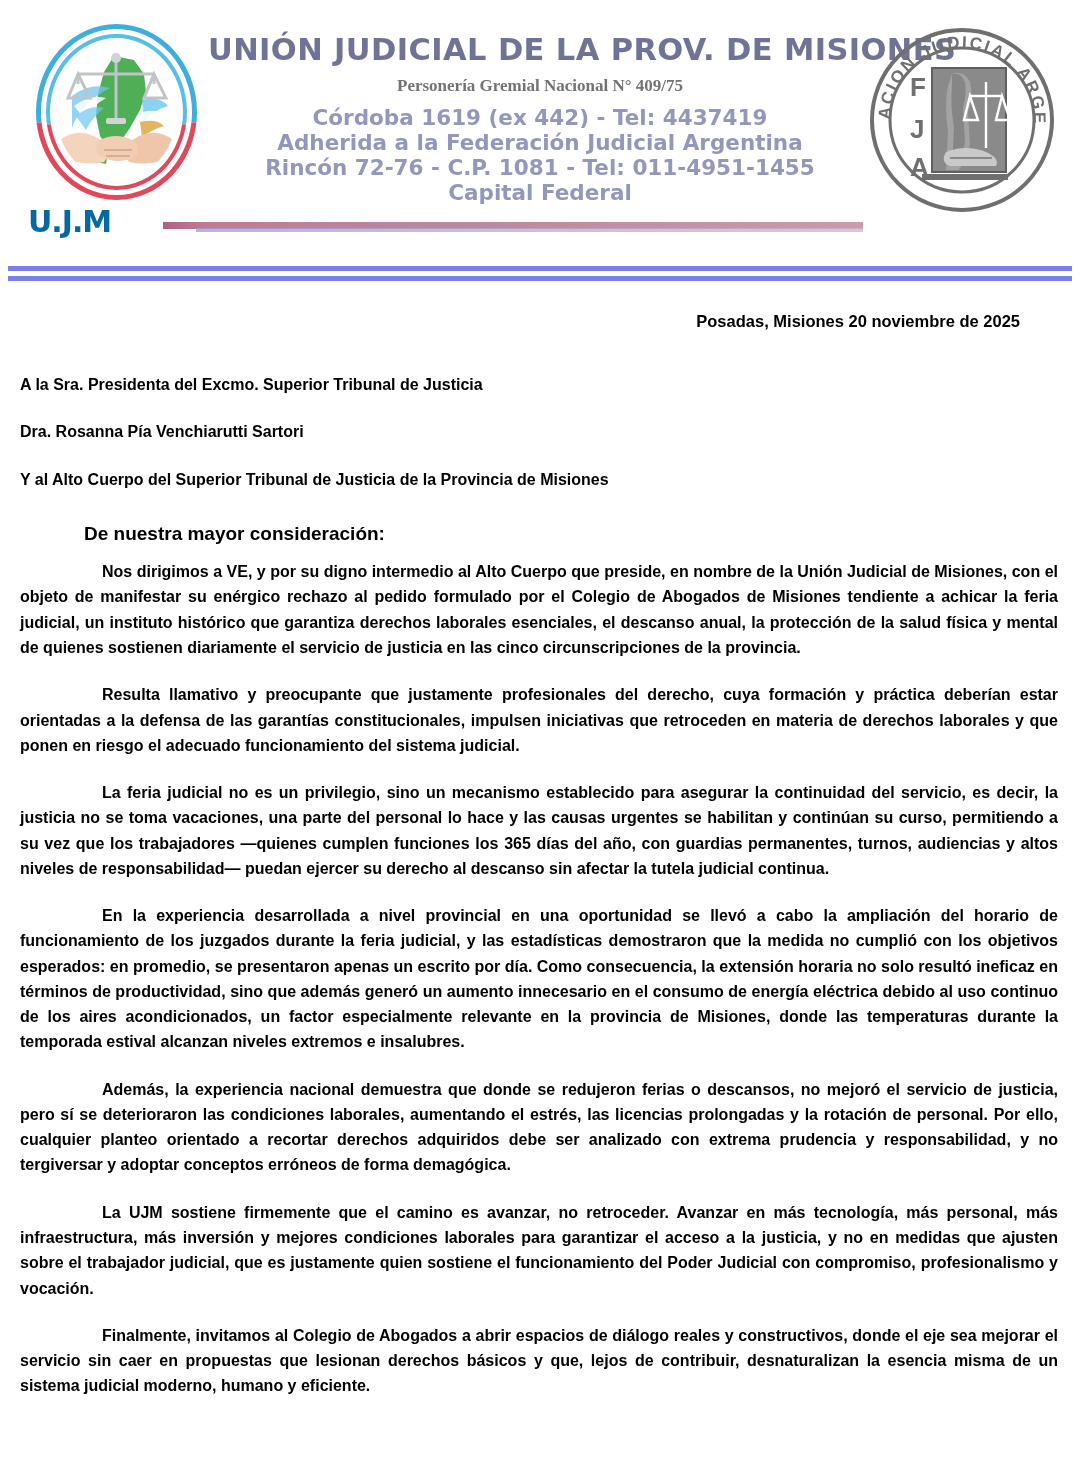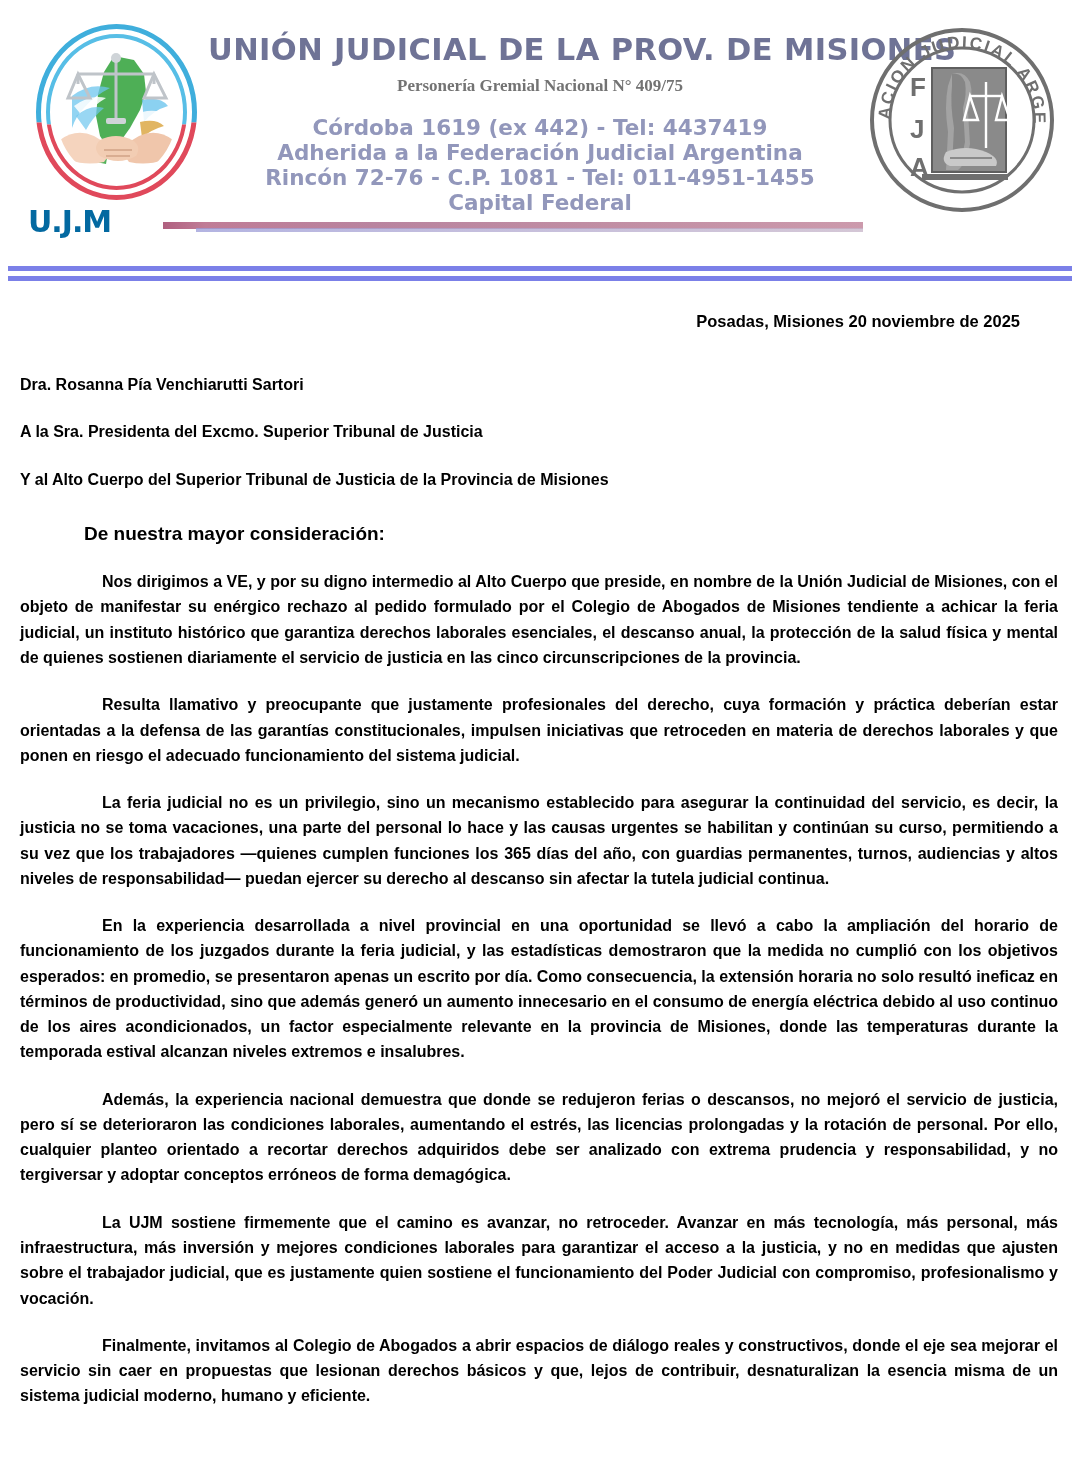--- a/index.html
+++ b/index.html
@@ -123,21 +123,21 @@
     white-space: nowrap;
   }
   .head-sub {
     margin-top: 9px;
     font-family: "Liberation Serif", serif;
     font-weight: 700;
     font-size: 17px;
     color: #737373;
   }
   .head-addr {
-    margin-top: 19px;
+    margin-top: 9px;
     font-family: "DejaVu Sans", sans-serif;
     font-weight: 700;
     font-size: 21.5px;
     line-height: 25px;
     color: #9297bb;
   }
 
   
   .fja-seal {
     position: absolute;
@@ -195,21 +195,21 @@
   }
   p.para {
     font-size: 16px;
     font-weight: 700;
     text-align: justify;
     line-height: 1.58;
     margin: 22px 0 0 0;
     text-indent: 82px;
     hyphens: none;
   }
-  p.para.first { margin-top: 24px; }
+  p.para.first { margin-top: 14px; }
 </style>
 </head>
 <body>
 
 <div class="page">
 
   <div class="letterhead">
 
     <div class="ujm-emblem-wrap">
       <div class="ujm-emblem">
@@ -309,22 +309,22 @@
     <div class="rule-line"></div>
     <div class="rule-gap"></div>
     <div class="rule-line"></div>
   </div>
 
   <div class="doc-body">
 
     <div class="date-line">Posadas, Misiones 20 noviembre de 2025</div>
 
     <div class="addressee-block">
+      <div class="addressee">A la Sra. Presidenta del Excmo. Superior Tribunal de Justicia</div>
       <div class="addressee">Dra. Rosanna Pía Venchiarutti Sartori</div>
-      <div class="addressee">A la Sra. Presidenta del Excmo. Superior Tribunal de Justicia</div>
       <div class="addressee">Y al Alto Cuerpo del Superior Tribunal de Justicia de la Provincia de Misiones</div>
     </div>
 
     <div class="salutation">De nuestra mayor consideración:</div>
 
     <p class="para first">Nos dirigimos a VE, y por su digno intermedio al Alto Cuerpo que preside, en nombre de la Unión Judicial de Misiones, con el objeto de manifestar su enérgico rechazo al pedido formulado por el Colegio de Abogados de Misiones tendiente a achicar la feria judicial, un instituto histórico que garantiza derechos laborales esenciales, el descanso anual, la protección de la salud física y mental de quienes sostienen diariamente el servicio de justicia en las cinco circunscripciones de la provincia.</p>
     <p class="para">Resulta llamativo y preocupante que justamente profesionales del derecho, cuya formación y práctica deberían estar orientadas a la defensa de las garantías constitucionales, impulsen iniciativas que retroceden en materia de derechos laborales y que ponen en riesgo el adecuado funcionamiento del sistema judicial.</p>
     <p class="para">La feria judicial no es un privilegio, sino un mecanismo establecido para asegurar la continuidad del servicio, es decir, la justicia no se toma vacaciones, una parte del personal lo hace y las causas  urgentes se habilitan y continúan su curso, permitiendo a su vez  que los trabajadores —quienes cumplen funciones los 365 días del año, con guardias permanentes, turnos, audiencias y altos niveles de responsabilidad— puedan ejercer su derecho al descanso sin afectar la tutela judicial continua.</p>
     <p class="para">En la experiencia desarrollada a nivel provincial en una oportunidad se llevó a cabo la ampliación del horario de funcionamiento de los juzgados durante la feria judicial, y las estadísticas demostraron que la medida no cumplió con los objetivos esperados: en promedio, se presentaron apenas un escrito por día. Como consecuencia, la extensión horaria no solo resultó ineficaz en términos de productividad, sino que además generó un aumento innecesario en el consumo de energía eléctrica debido al uso continuo de los aires acondicionados, un factor especialmente relevante en la provincia de Misiones, donde las temperaturas durante la temporada estival alcanzan niveles extremos e insalubres.</p>
     <p class="para">Además, la experiencia nacional demuestra que donde se redujeron ferias o descansos, no mejoró el servicio de justicia, pero sí se deterioraron las condiciones laborales, aumentando el estrés, las licencias prolongadas y la rotación de personal. Por ello, cualquier planteo orientado a recortar derechos adquiridos debe ser analizado con extrema prudencia y responsabilidad, y no tergiversar y adoptar conceptos erróneos de forma demagógica.</p>

